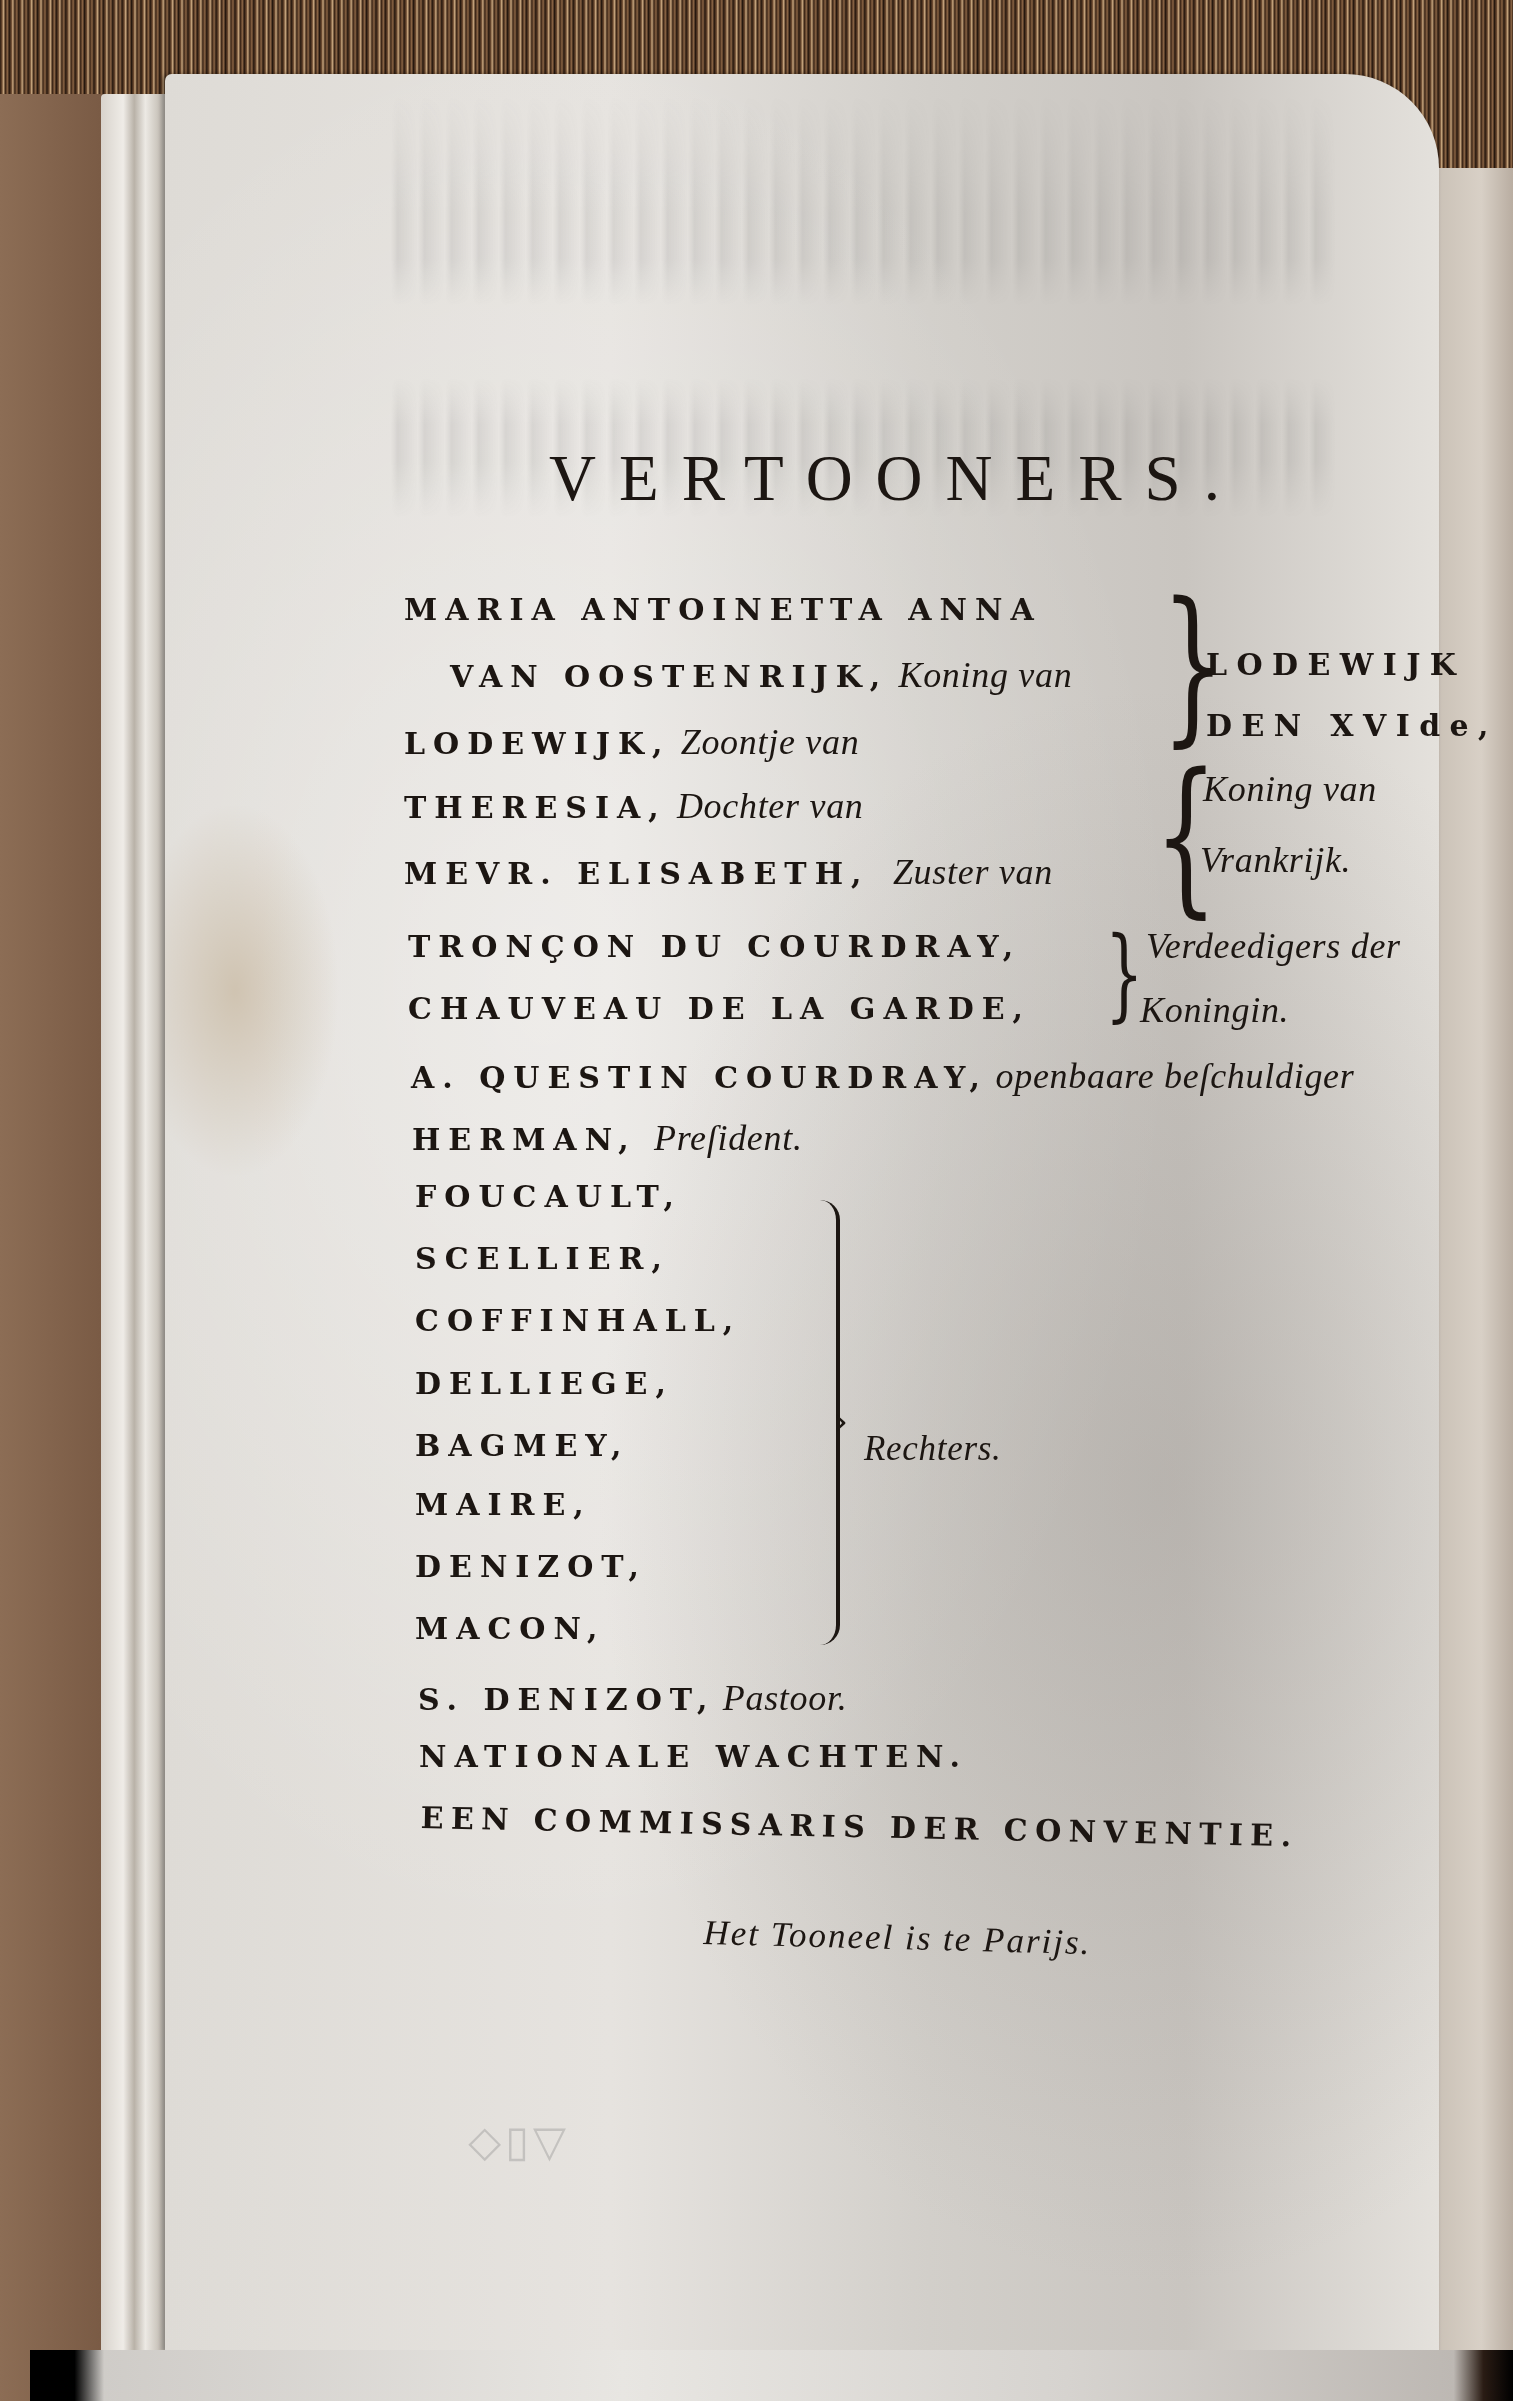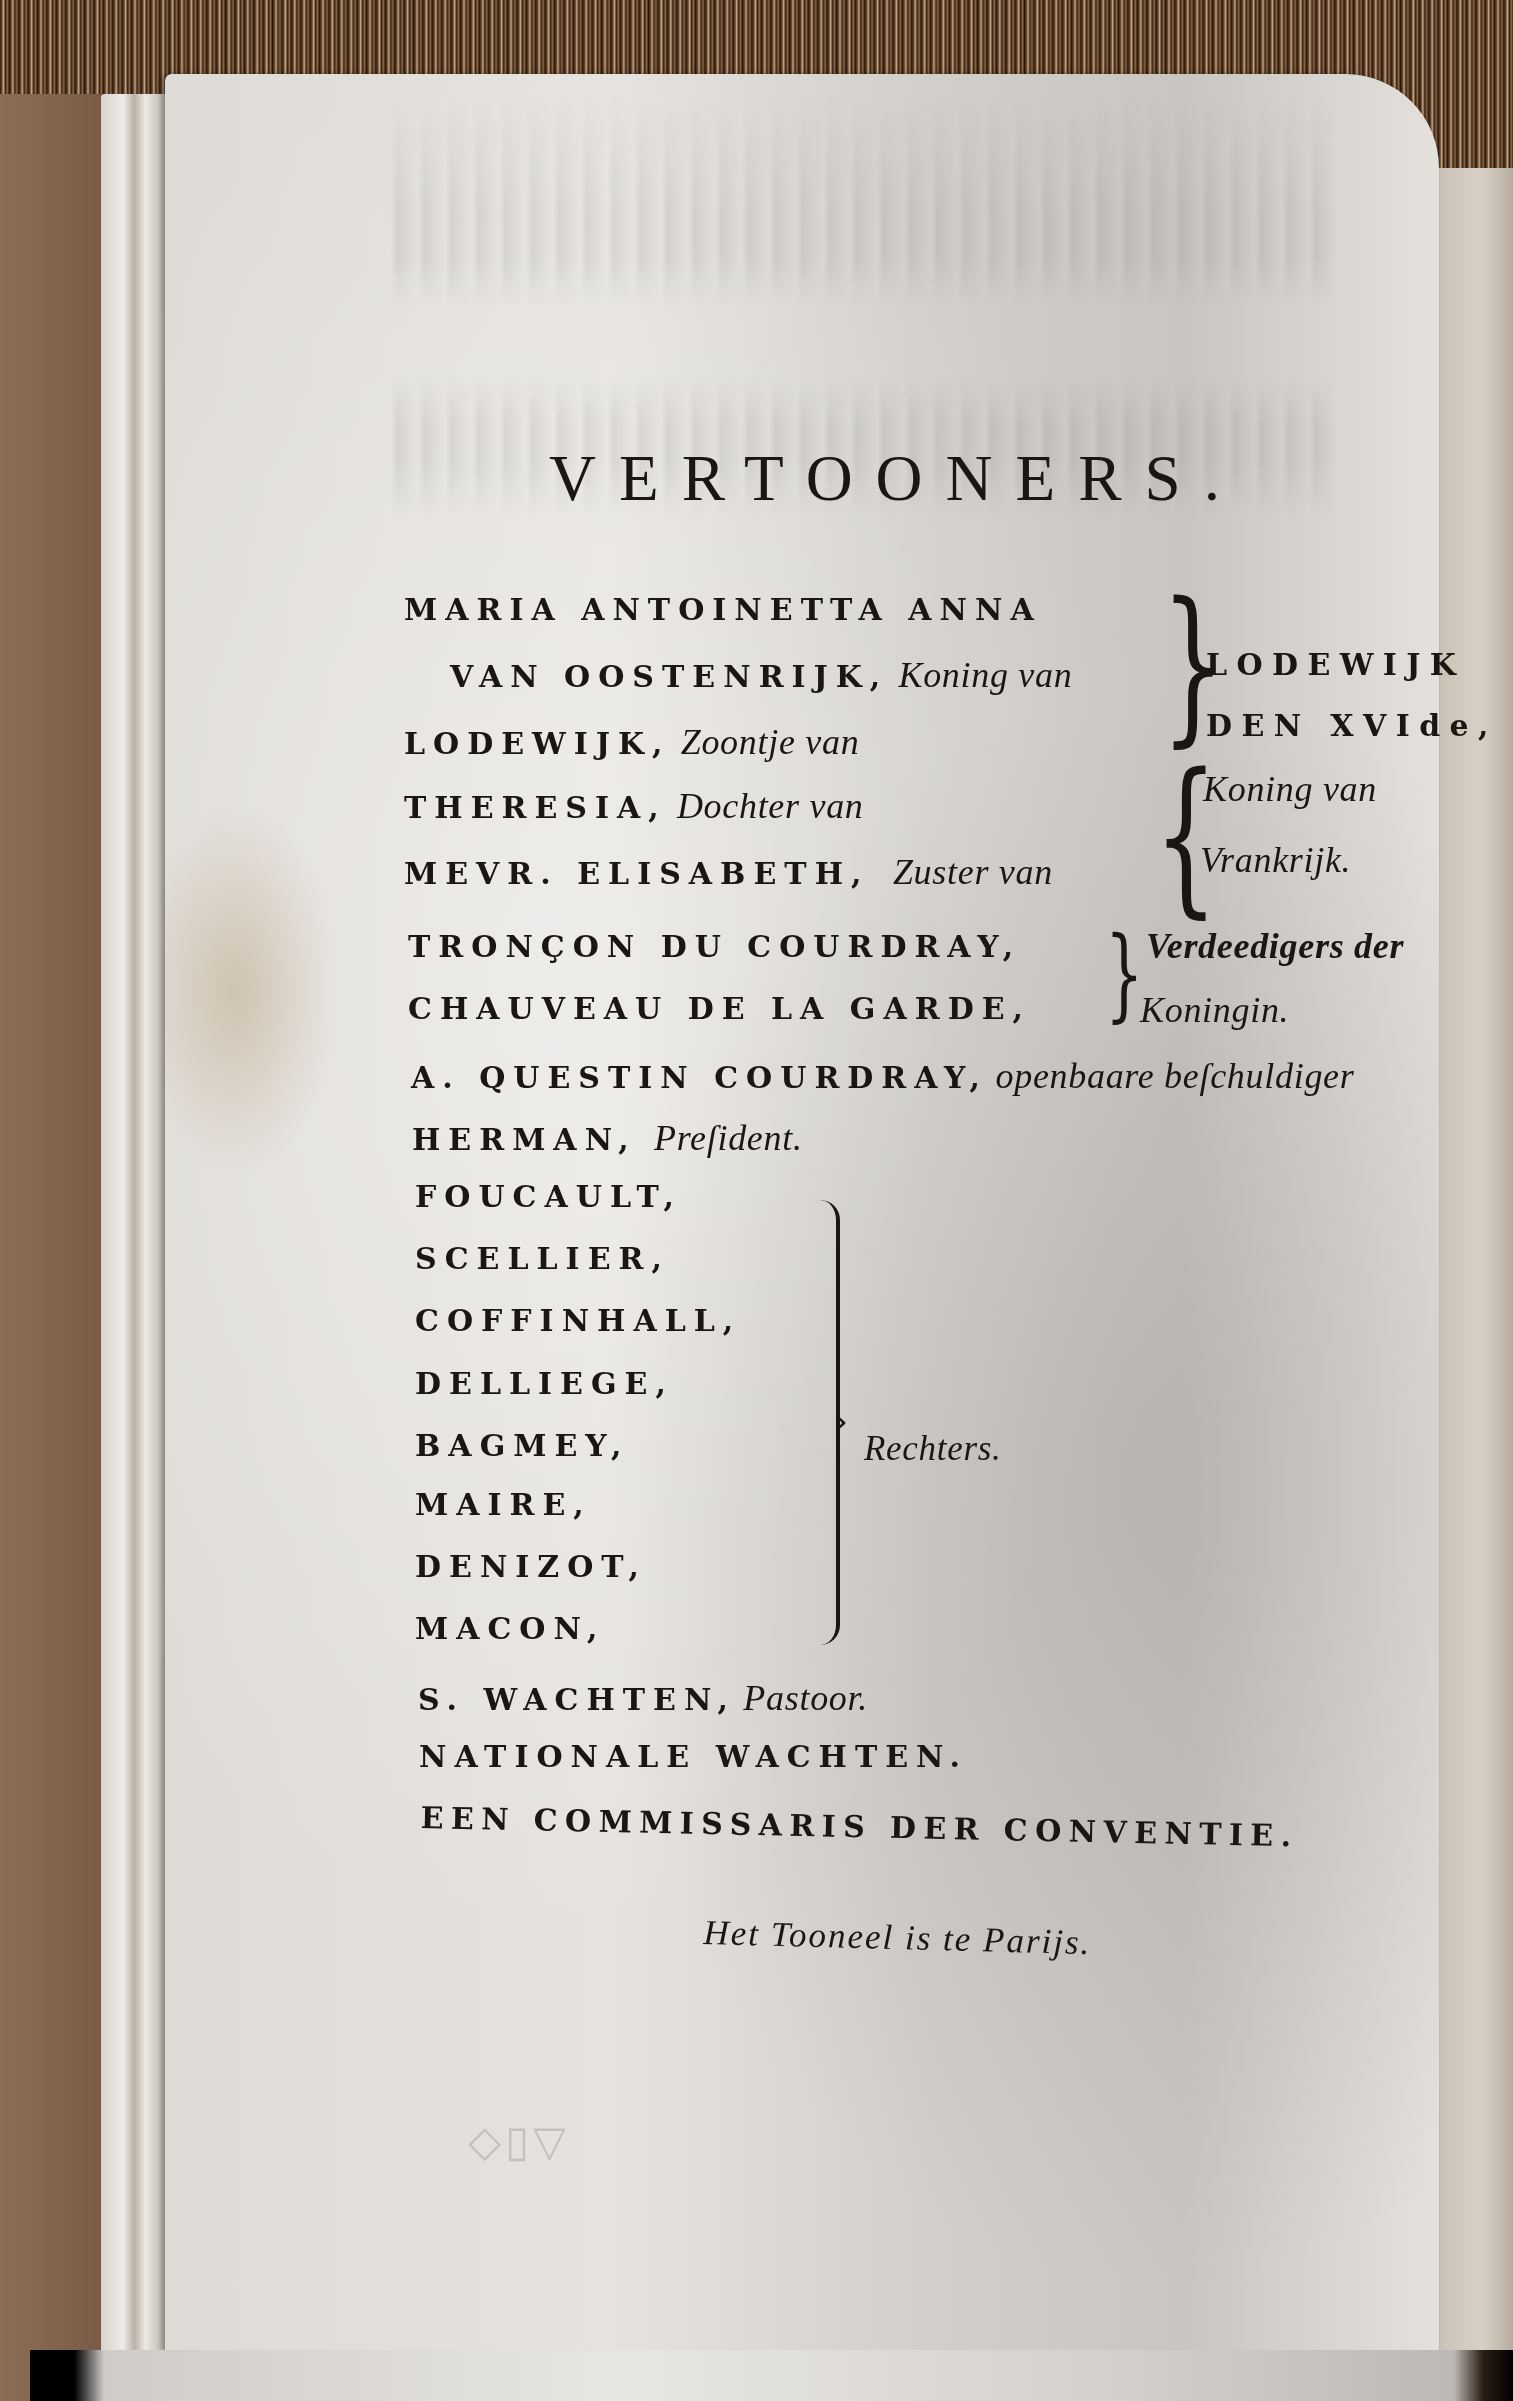--- a/index.html
+++ b/index.html
@@ -117,21 +117,21 @@
   <div class="ink caps" style="left:1206px; top:647px; letter-spacing:9.4px;">LODEWIJK</div>
   <div class="ink caps" style="left:1206px; top:708px; letter-spacing:9.4px;">DEN XVIde,</div>
   <div class="ink ital" style="left:1203px; top:768px;">Koning van</div>
   <div class="ink ital" style="left:1200px; top:839px;">Vrankrijk.</div>
 </div>
 
 <div>
   <div class="ink caps" style="left:408px; top:929px;">TRONÇON DU COURDRAY,</div>
   <div class="ink caps" style="left:408px; top:991px;">CHAUVEAU DE LA GARDE,</div>
   <div class="brace" style="left:1105px; top:923px; font-size:101px; line-height:1; transform: scaleX(0.6);">}</div>
-  <div class="ink ital" style="left:1146px; top:925px;font-weight:bold;">Verdeedigers der</div>
+  <div class="ink ital" style="left:1146px; top:925px;">Verdeedigers der</div>
   <div class="ink ital" style="left:1140px; top:989px;">Koningin.</div>
 </div>
 
 <div class="ink" style="left:411px; top:1055px;">
   <span class="caps">A. QUESTIN COURDRAY,</span>
   <span class="ital" style="margin-left:4px;">openbaare beſchuldiger</span>
 </div>
 
 <div class="ink" style="left:412px; top:1117px;">
   <span class="caps">HERMAN,</span>
@@ -147,21 +147,21 @@
   <div class="ink caps" style="left:415px; top:1487px;">MAIRE,</div>
   <div class="ink caps" style="left:415px; top:1549px;">DENIZOT,</div>
   <div class="ink caps" style="left:415px; top:1611px;">MACON,</div>
 
   <div class="line-brace" style="left:816px; top:1200px; width:20px; height:445px;"></div>
   <div class="brace" style="left:833px; top:1399px; font-size:38px;">›</div>
   <div class="ink ital" style="left:864px; top:1405px; font-size:35px;margin-top:24px;">Rechters.</div>
 </div>
 
 <div class="ink" style="left:418px; top:1677px;">
-  <span class="caps">S. WACHTEN,</span>
+  <span class="caps">S. DENIZOT,</span>
   <span class="ital" style="margin-left:4px;">Pastoor.</span>
 </div>
 
 <div class="ink caps" style="left:419px; top:1739px;">NATIONALE WACHTEN.</div>
 
 <div class="ink caps" style="left:421px; top:1800px; letter-spacing:7.4px; transform: rotate(1.2deg); transform-origin: left top;">EEN COMMISSARIS DER CONVENTIE.</div>
 
 <div class="ink ital" style="left:704px; top:1913px; font-size:35px; letter-spacing:2px; transform: rotate(1.5deg); transform-origin: left top;">Het Tooneel is te Parijs.</div>
 
 <div class="footer-sig">▽▯◇</div>

